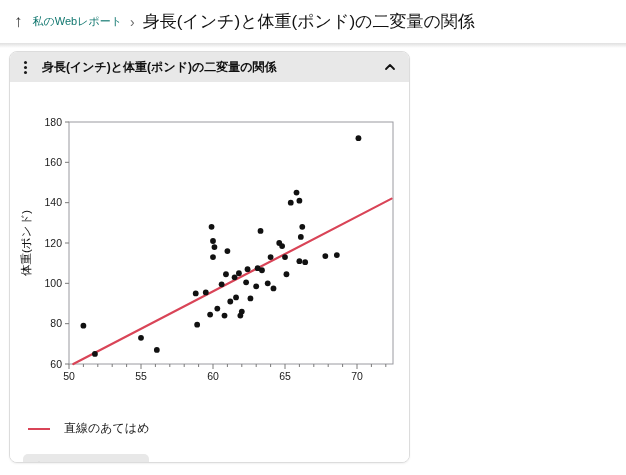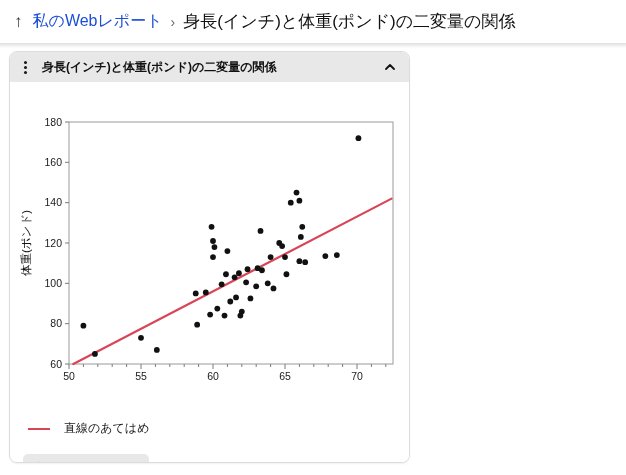--- a/index.html
+++ b/index.html
@@ -23,22 +23,22 @@
     box-sizing: border-box;
     white-space: nowrap;
   }
   #breadcrumb-bar .bc-up {
     font-size: 17px;
     color: #333333;
     margin-right: 10px;
     line-height: 1;
   }
   #breadcrumb-bar .bc-link {
-    font-size: 16px;
-    color: #1d4ed8;
+    font-size: 11px;
+    color: #0f766e;
   }
   #breadcrumb-bar .bc-sep {
     font-size: 14px;
     color: #6b6b6b;
     margin: 0 8px;
   }
   #breadcrumb-bar .bc-current {
     font-size: 17px;
     color: #111111;
   }

